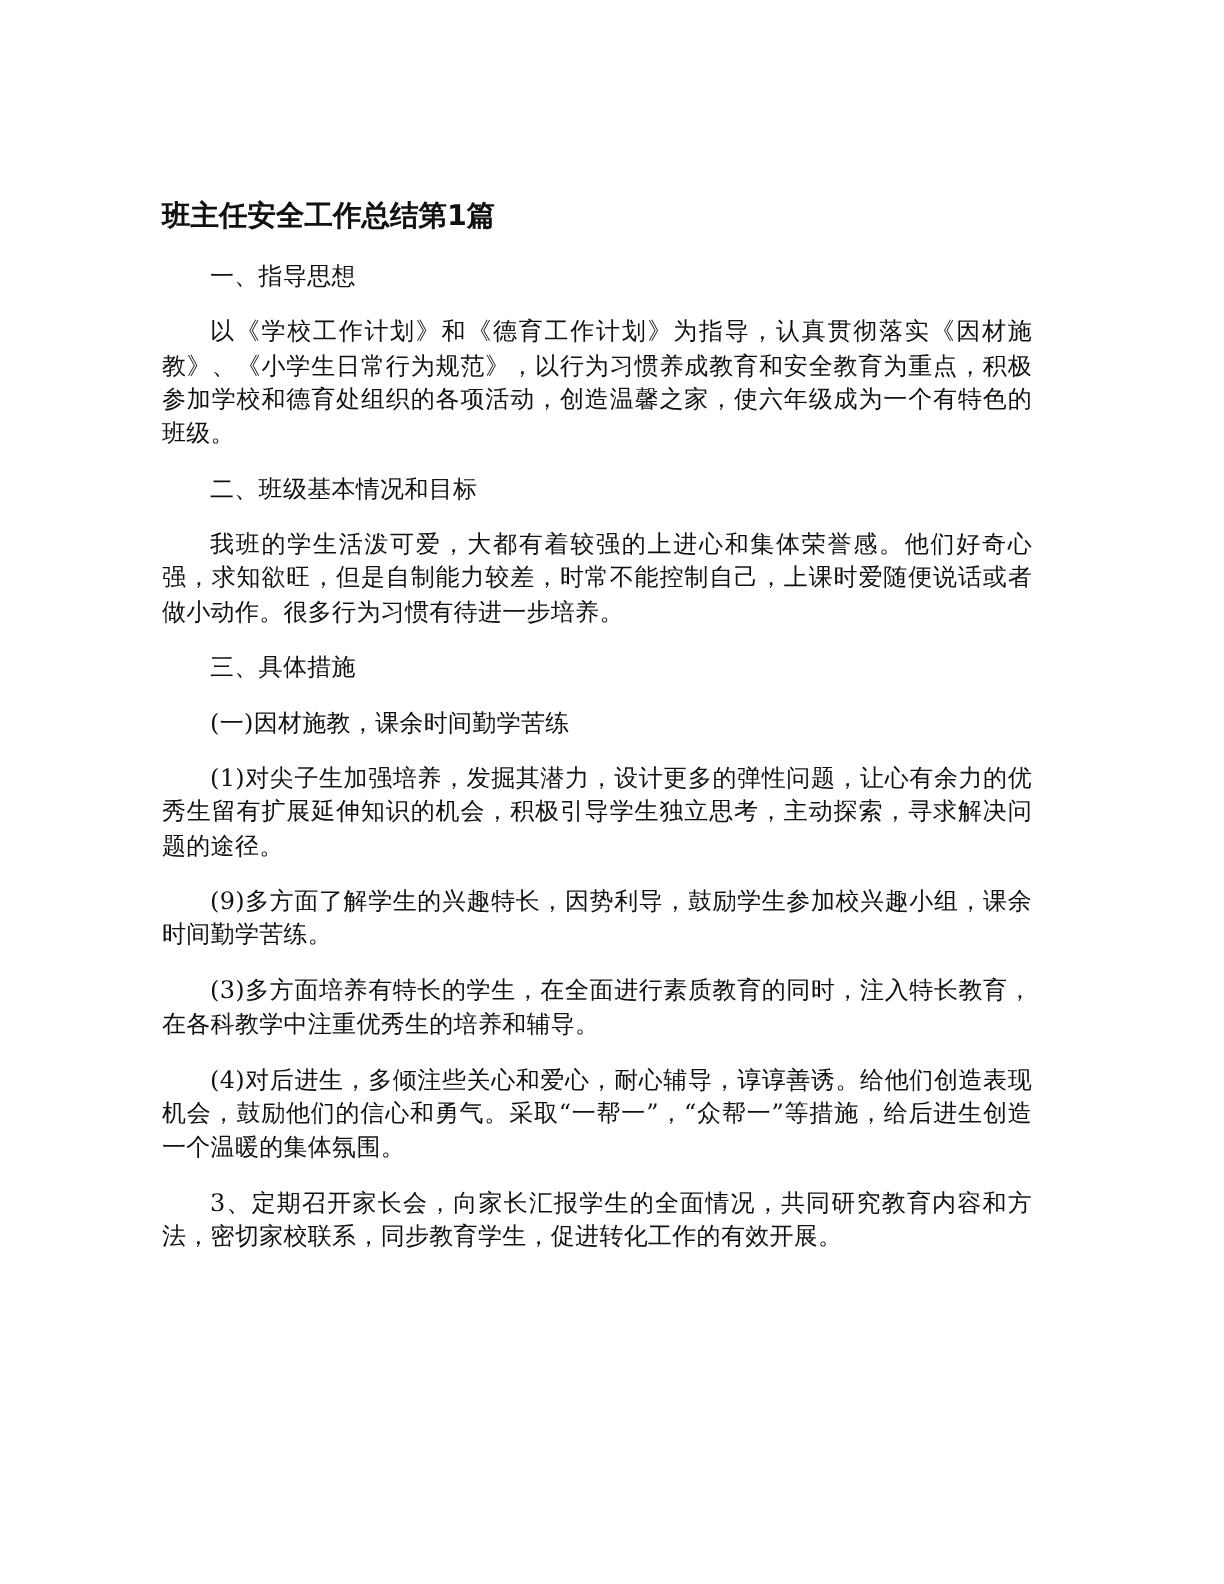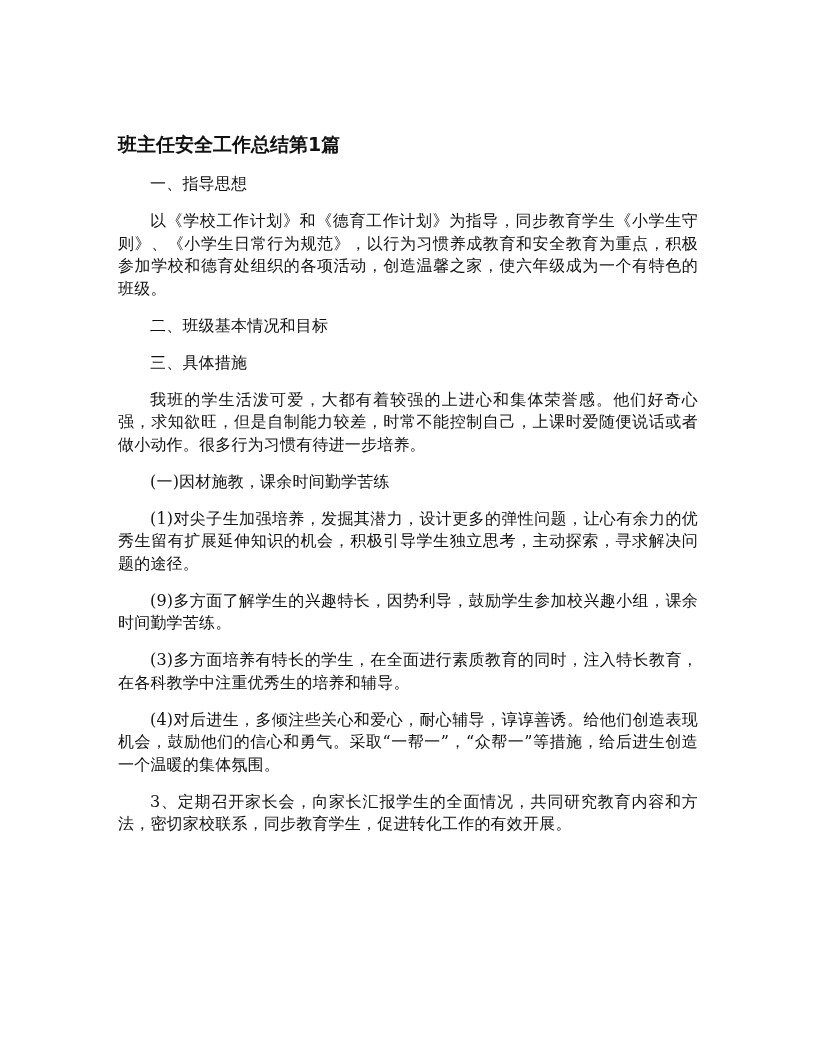--- a/index.html
+++ b/index.html
@@ -10,21 +10,21 @@
     body {
       width: 816px;
       height: 1056px;
       position: relative;
       overflow: hidden;
       font-family: "DejaVu Serif", "Liberation Serif", serif;
       color: #111111;
     }
     .page {
       position: absolute;
-      left: 118px;
+      left: 108px;
       top: 131px;
       width: 580px;
     }
     .title {
       font-family: "DejaVu Sans", "Liberation Sans", sans-serif;
       font-size: 19px;
       font-weight: bold;
       line-height: 26px;
       margin: 0 0 16px 0;
       letter-spacing: 0px;
@@ -38,23 +38,23 @@
       letter-spacing: 0.2px;
     }
   </style>
 </head>
 <body>
 
 <div class="page">
   <h1 class="title">班主任安全工作总结第1篇</h1>
 
   <p class="para">一、指导思想</p>
-  <p class="para">以《学校工作计划》和《德育工作计划》为指导，同步教育学生《小学生守则》、《小学生日常行为规范》，以行为习惯养成教育和安全教育为重点，积极参加学校和德育处组织的各项活动，创造温馨之家，使六年级成为一个有特色的班级。</p>
+  <p class="para">以《学校工作计划》和《德育工作计划》为指导，认真贯彻落实《因材施教》、《小学生日常行为规范》，以行为习惯养成教育和安全教育为重点，积极参加学校和德育处组织的各项活动，创造温馨之家，使六年级成为一个有特色的班级。</p>
   <p class="para">二、班级基本情况和目标</p>
+  <p class="para">我班的学生活泼可爱，大都有着较强的上进心和集体荣誉感。他们好奇心强，求知欲旺，但是自制能力较差，时常不能控制自己，上课时爱随便说话或者做小动作。很多行为习惯有待进一步培养。</p>
   <p class="para">三、具体措施</p>
-  <p class="para">我班的学生活泼可爱，大都有着较强的上进心和集体荣誉感。他们好奇心强，求知欲旺，但是自制能力较差，时常不能控制自己，上课时爱随便说话或者做小动作。很多行为习惯有待进一步培养。</p>
   <p class="para">(一)因材施教，课余时间勤学苦练</p>
   <p class="para">(1)对尖子生加强培养，发掘其潜力，设计更多的弹性问题，让心有余力的优秀生留有扩展延伸知识的机会，积极引导学生独立思考，主动探索，寻求解决问题的途径。</p>
   <p class="para">(9)多方面了解学生的兴趣特长，因势利导，鼓励学生参加校兴趣小组，课余时间勤学苦练。</p>
   <p class="para">(3)多方面培养有特长的学生，在全面进行素质教育的同时，注入特长教育，在各科教学中注重优秀生的培养和辅导。</p>
   <p class="para">(4)对后进生，多倾注些关心和爱心，耐心辅导，谆谆善诱。给他们创造表现机会，鼓励他们的信心和勇气。采取“一帮一”，“众帮一”等措施，给后进生创造一个温暖的集体氛围。</p>
   <p class="para">3、定期召开家长会，向家长汇报学生的全面情况，共同研究教育内容和方法，密切家校联系，同步教育学生，促进转化工作的有效开展。</p>
 </div>
 
 </body></html>

